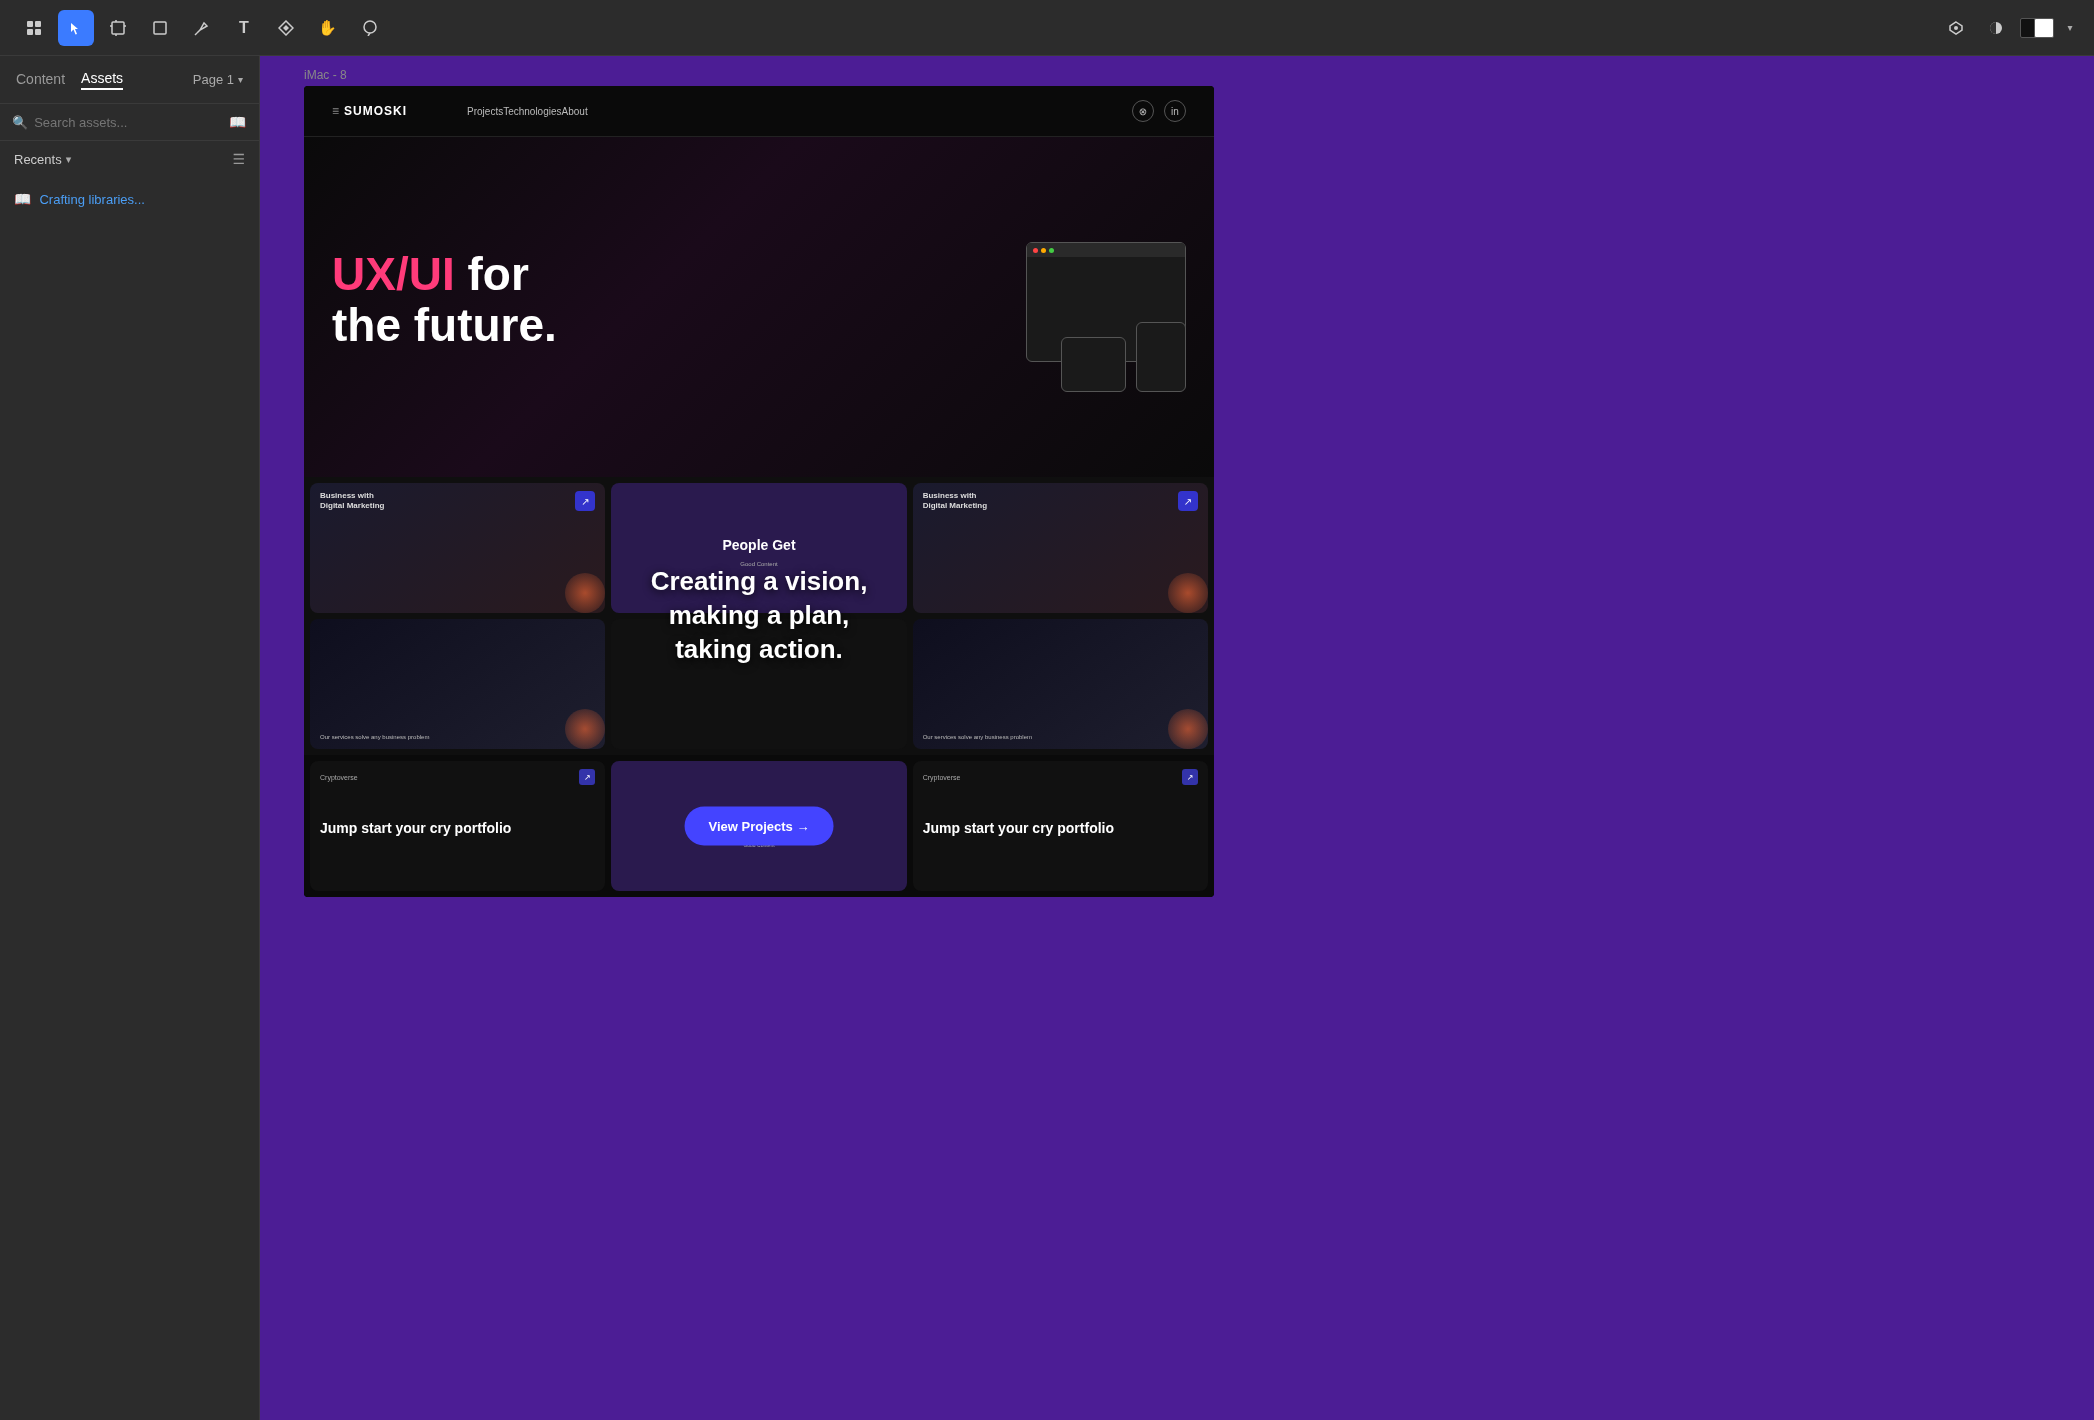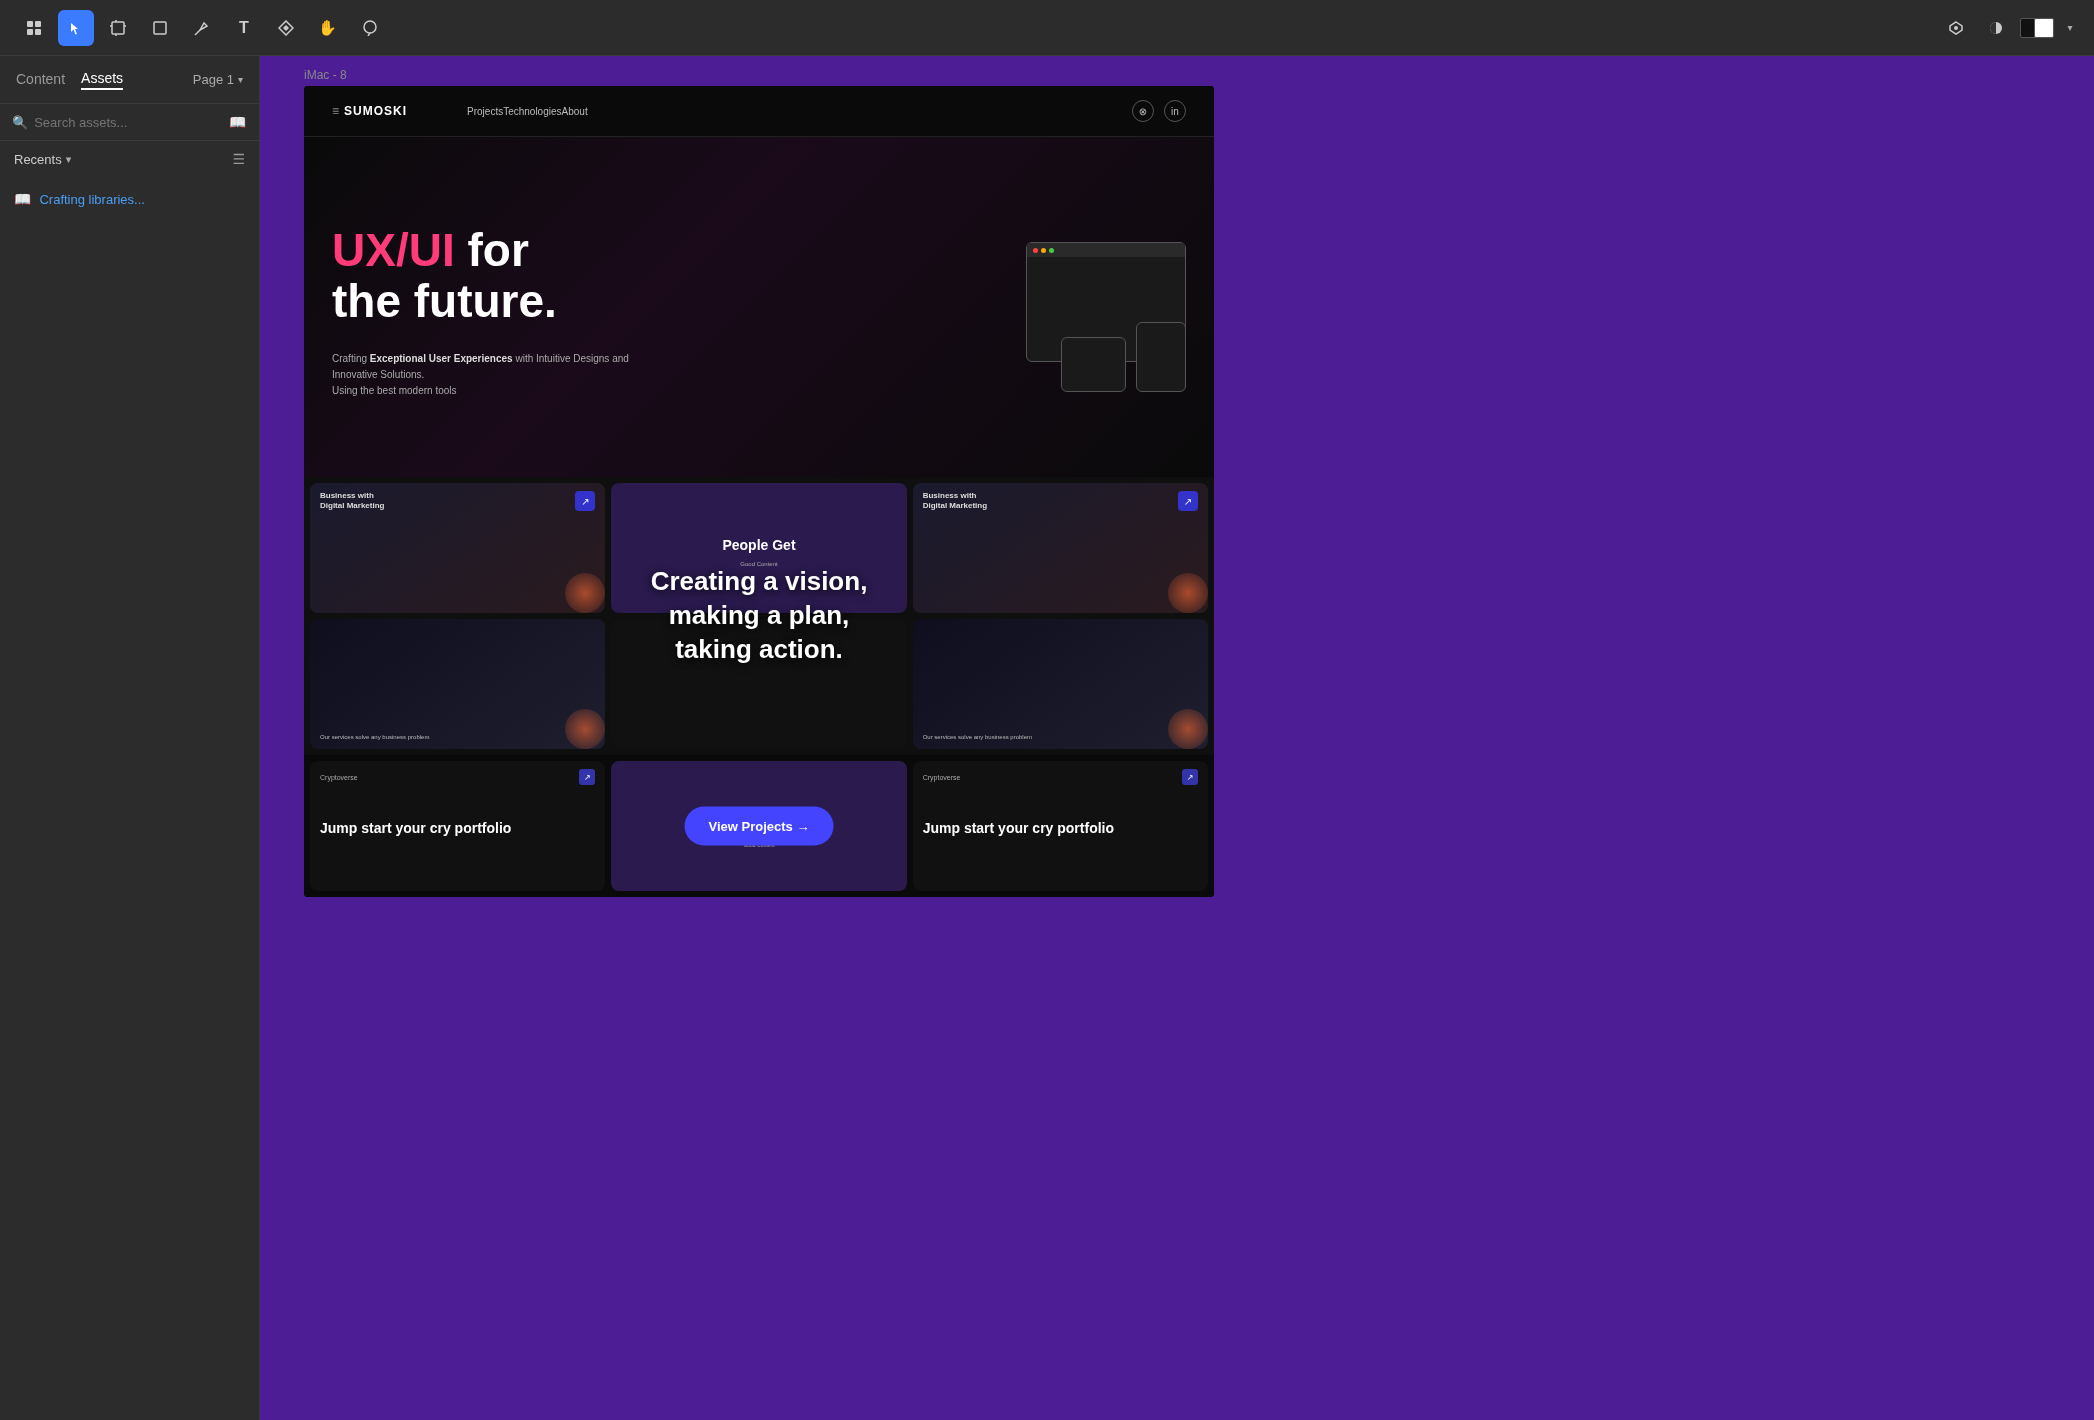--- a/index.html
+++ b/index.html
@@ -653,24 +653,20 @@
           <div class="nav-icon-circle">in</div>
         </div>
       </div>
 
       <div class="hero-section">
         <div class="hero-text">
           <div class="hero-title">
             <span class="hero-ux">UX/UI</span><span class="hero-white"> for</span><br>
             <span class="hero-white">the future.</span>
           </div>
-          <div class="hero-desc">
-            <span>Crafting </span><strong>Exceptional User Experiences</strong><span> with Intuitive Designs and Innovative Solutions.</span><br>
-            <span>Using the best modern tools</span>
-          </div>
         </div>
         <div class="hero-visual">
           <div class="device-frame device-main">
             <div class="device-main-header">
               <div class="dot-red"></div>
               <div class="dot-yellow"></div>
               <div class="dot-green"></div>
             </div>
           </div>
           <div class="device-frame device-small"></div>

